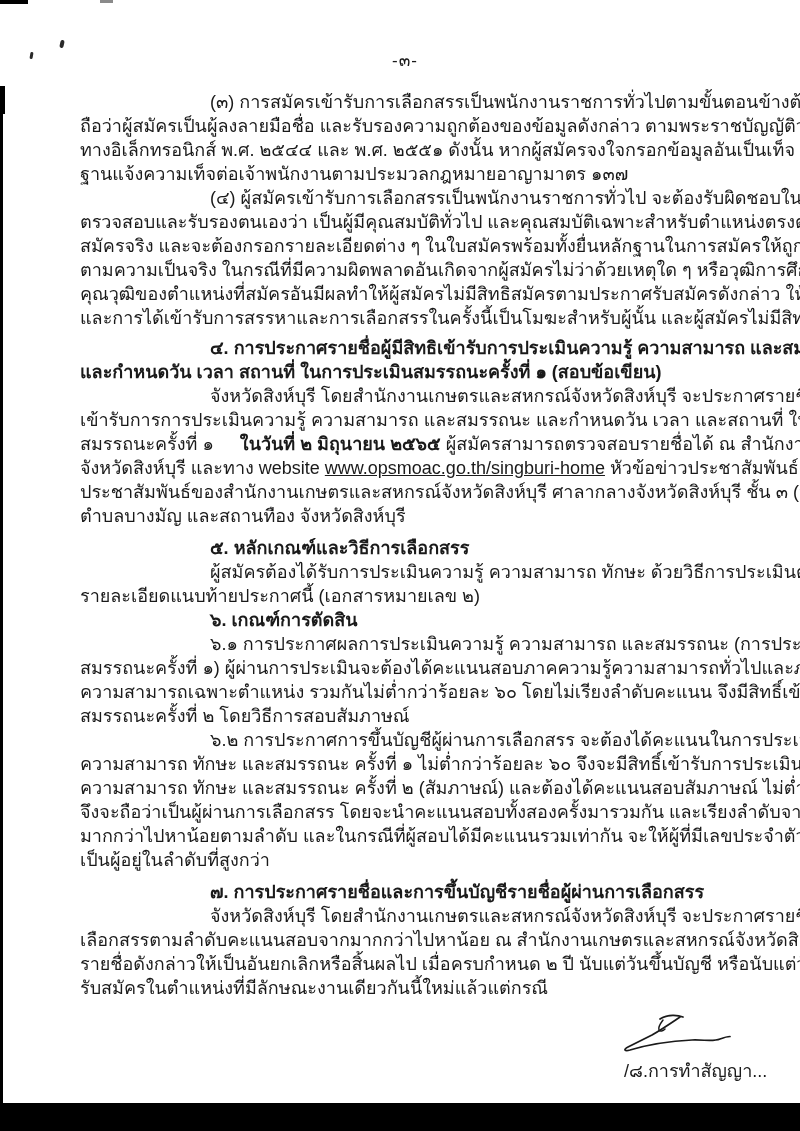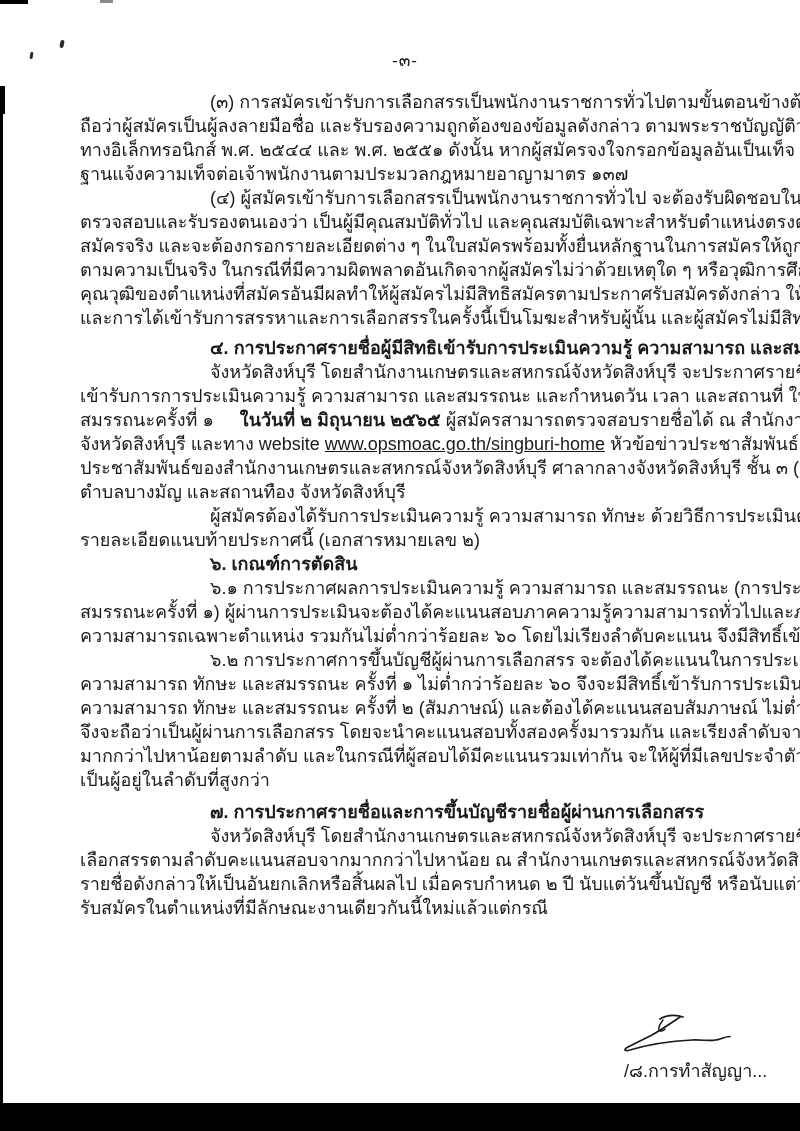--- a/index.html
+++ b/index.html
@@ -64,40 +64,45 @@
       <div class="block">
         <div class="line indent"><span>(๔) ผู้สมัครเข้ารับการเลือกสรรเป็นพนักงานราชการทั่วไป จะต้องรับผิดชอบในการ</span></div>
         <div class="line"><span>ตรวจสอบและรับรองตนเองว่า เป็นผู้มีคุณสมบัติทั่วไป และคุณสมบัติเฉพาะสำหรับตำแหน่งตรงตามประกาศรับ</span></div>
         <div class="line"><span>สมัครจริง และจะต้องกรอกรายละเอียดต่าง ๆ ในใบสมัครพร้อมทั้งยื่นหลักฐานในการสมัครให้ถูกต้องครบถ้วน</span></div>
         <div class="line"><span>ตามความเป็นจริง ในกรณีที่มีความผิดพลาดอันเกิดจากผู้สมัครไม่ว่าด้วยเหตุใด ๆ หรือวุฒิการศึกษาไม่ตรงตาม</span></div>
         <div class="line"><span>คุณวุฒิของตำแหน่งที่สมัครอันมีผลทำให้ผู้สมัครไม่มีสิทธิสมัครตามประกาศรับสมัครดังกล่าว ให้ถือว่าการรับสมัคร</span></div>
         <div class="line"><span>และการได้เข้ารับการสรรหาและการเลือกสรรในครั้งนี้เป็นโมฆะสำหรับผู้นั้น และผู้สมัครไม่มีสิทธิเรียกค่า</span></div>
       </div>
       <div class="block heading" style="margin-top: 6px;">
         <div class="line indent"><span>๔. การประกาศรายชื่อผู้มีสิทธิเข้ารับการประเมินความรู้ ความสามารถ และสมรรถนะ</span></div>
+        <div class="line"><span>และกำหนดวัน เวลา สถานที่ ในการประเมินสมรรถนะครั้งที่ ๑ (สอบข้อเขียน)</span></div>
       </div>
       <div class="block">
         <div class="line indent"><span>จังหวัดสิงห์บุรี โดยสำนักงานเกษตรและสหกรณ์จังหวัดสิงห์บุรี จะประกาศรายชื่อผู้มีสิทธิ</span></div>
         <div class="line"><span>เข้ารับการการประเมินความรู้ ความสามารถ และสมรรถนะ และกำหนดวัน เวลา และสถานที่ ในการประเมิน</span></div>
         <div class="line"><span>สมรรถนะครั้งที่ ๑ </span><span class="b">ในวันที่ ๒ มิถุนายน ๒๕๖๕</span><span> ผู้สมัครสามารถตรวจสอบรายชื่อได้ ณ สำนักงานเกษตรและสหกรณ์</span></div>
         <div class="line"><span>จังหวัดสิงห์บุรี และทาง website </span><span class="u">www.opsmoac.go.th/singburi-home</span><span> หัวข้อข่าวประชาสัมพันธ์ และบอร์ด</span></div>
         <div class="line"><span>ประชาสัมพันธ์ของสำนักงานเกษตรและสหกรณ์จังหวัดสิงห์บุรี ศาลากลางจังหวัดสิงห์บุรี ชั้น ๓ (หลังเก่า)</span></div>
         <div class="line"><span>ตำบลบางมัญ และสถานทือง จังหวัดสิงห์บุรี</span></div>
+      </div>
+      <div class="block heading" style="margin-top: 8px;">
+        <div class="line indent"><span>๕. หลักเกณฑ์และวิธีการเลือกสรร</span></div>
       </div>
       <div class="block">
         <div class="line indent"><span>ผู้สมัครต้องได้รับการประเมินความรู้ ความสามารถ ทักษะ ด้วยวิธีการประเมินตามที่ระบุไว้ใน</span></div>
         <div class="line"><span>รายละเอียดแนบท้ายประกาศนี้ (เอกสารหมายเลข ๒)</span></div>
       </div>
       <div class="block heading" style="margin-top: 0;">
         <div class="line indent"><span>๖. เกณฑ์การตัดสิน</span></div>
       </div>
       <div class="block">
         <div class="line indent"><span>๖.๑ การประกาศผลการประเมินความรู้ ความสามารถ และสมรรถนะ (การประเมิน</span></div>
         <div class="line"><span>สมรรถนะครั้งที่ ๑) ผู้ผ่านการประเมินจะต้องได้คะแนนสอบภาคความรู้ความสามารถทั่วไปและภาคความรู้</span></div>
         <div class="line"><span>ความสามารถเฉพาะตำแหน่ง รวมกันไม่ต่ำกว่าร้อยละ ๖๐ โดยไม่เรียงลำดับคะแนน จึงมีสิทธิ์เข้ารับการประเมิน</span></div>
+        <div class="line"><span>สมรรถนะครั้งที่ ๒ โดยวิธีการสอบสัมภาษณ์</span></div>
       </div>
       <div class="block">
         <div class="line indent"><span>๖.๒ การประกาศการขึ้นบัญชีผู้ผ่านการเลือกสรร จะต้องได้คะแนนในการประเมินความรู้</span></div>
         <div class="line"><span>ความสามารถ ทักษะ และสมรรถนะ ครั้งที่ ๑ ไม่ต่ำกว่าร้อยละ ๖๐ จึงจะมีสิทธิ์เข้ารับการประเมินความรู้</span></div>
         <div class="line"><span>ความสามารถ ทักษะ และสมรรถนะ ครั้งที่ ๒ (สัมภาษณ์) และต้องได้คะแนนสอบสัมภาษณ์ ไม่ต่ำกว่าร้อยละ ๖๐</span></div>
         <div class="line"><span>จึงจะถือว่าเป็นผู้ผ่านการเลือกสรร โดยจะนำคะแนนสอบทั้งสองครั้งมารวมกัน และเรียงลำดับจากผู้ที่ได้คะแนน</span></div>
         <div class="line"><span>มากกว่าไปหาน้อยตามลำดับ และในกรณีที่ผู้สอบได้มีคะแนนรวมเท่ากัน จะให้ผู้ที่มีเลขประจำตัวสอบก่อน</span></div>
         <div class="line"><span>เป็นผู้อยู่ในลำดับที่สูงกว่า</span></div>
       </div>
       <div class="block heading" style="margin-top: 8px;">

